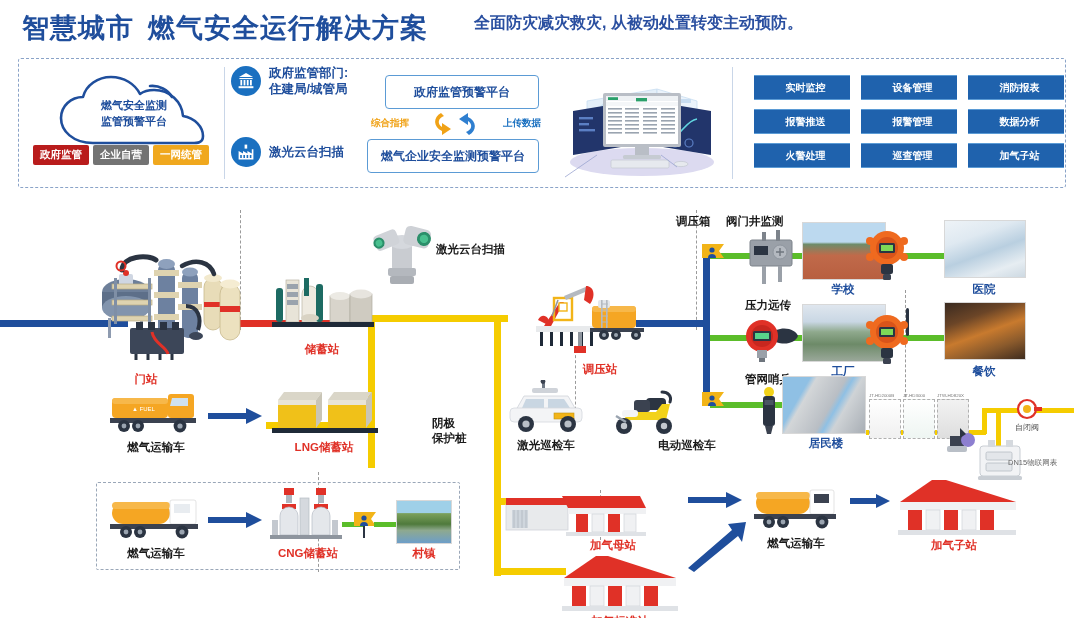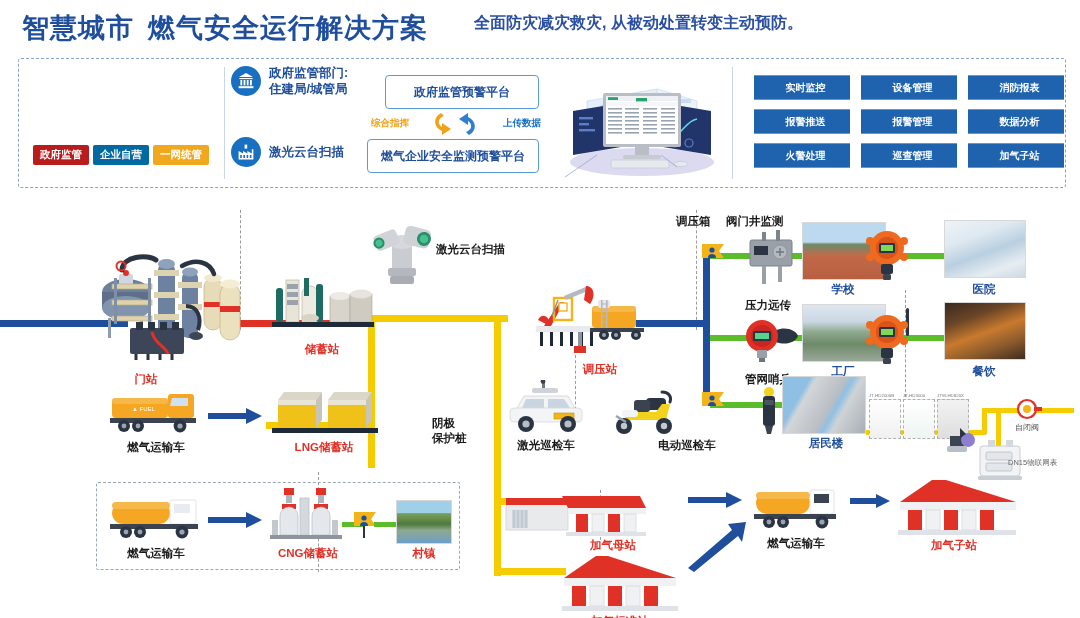--- a/index.html
+++ b/index.html
@@ -91,24 +91,37 @@
   <div id="subtitle">
     <div>全面防灾减灾救灾, 从被动处置转变主动预防。</div>
   </div>
 </div>
 
 <div id="toppanel">
 
   <div id="tp-div1"></div>
   <div id="tp-div2"></div>
 
+  <div id="cloudwrap">
+    <svg id="cloud" viewBox="0 0 170 78">
+      <path d="M44 70 C24 70 12 58 12 45 C12 33 22 24 34 24 C37 12 49 4 62 4
+               C75 4 86 11 91 21 C95 18 100 17 105 17 C121 17 133 29 134 43
+               C146 45 154 54 154 63 C154 71 147 70 139 70 Z" fill="#ffffff" stroke="#1f4e9c" stroke-width="2.6" stroke-linejoin="round"></path>
+      <path d="M101 13 C110 12 119 17 123 24" fill="none" stroke="#1f4e9c" stroke-width="2.6" stroke-linecap="round"></path>
+      <circle cx="131" cy="76" r="1.8" fill="#1f4e9c"></circle>
+    </svg>
+    <div id="cloudtext">
+      <div>燃气安全监测</div>
+      <div>监管预警平台</div>
+    </div>
+  </div>
 
   <div id="tags">
     <span class="tag" style="background:#b91c1c">政府监管</span>
-    <span class="tag" style="background:#0369a1">企业自营</span>
+    <span class="tag" style="background:#737373">企业自营</span>
     <span class="tag" style="background:#f0a81e">一网统管</span>
   </div>
 
   <div class="orgrow" id="orgrow1">
     <span class="orgicon">
       <svg width="20" height="20" viewBox="0 0 20 20">
         <path d="M10 2 L17 6 H3 Z" fill="#fff"></path>
         <rect x="3.4" y="7" width="13.2" height="1.1" fill="#fff"></rect>
         <rect x="4.4" y="9" width="1.8" height="5.4" fill="#fff"></rect>
         <rect x="7.6" y="9" width="1.8" height="5.4" fill="#fff"></rect>

